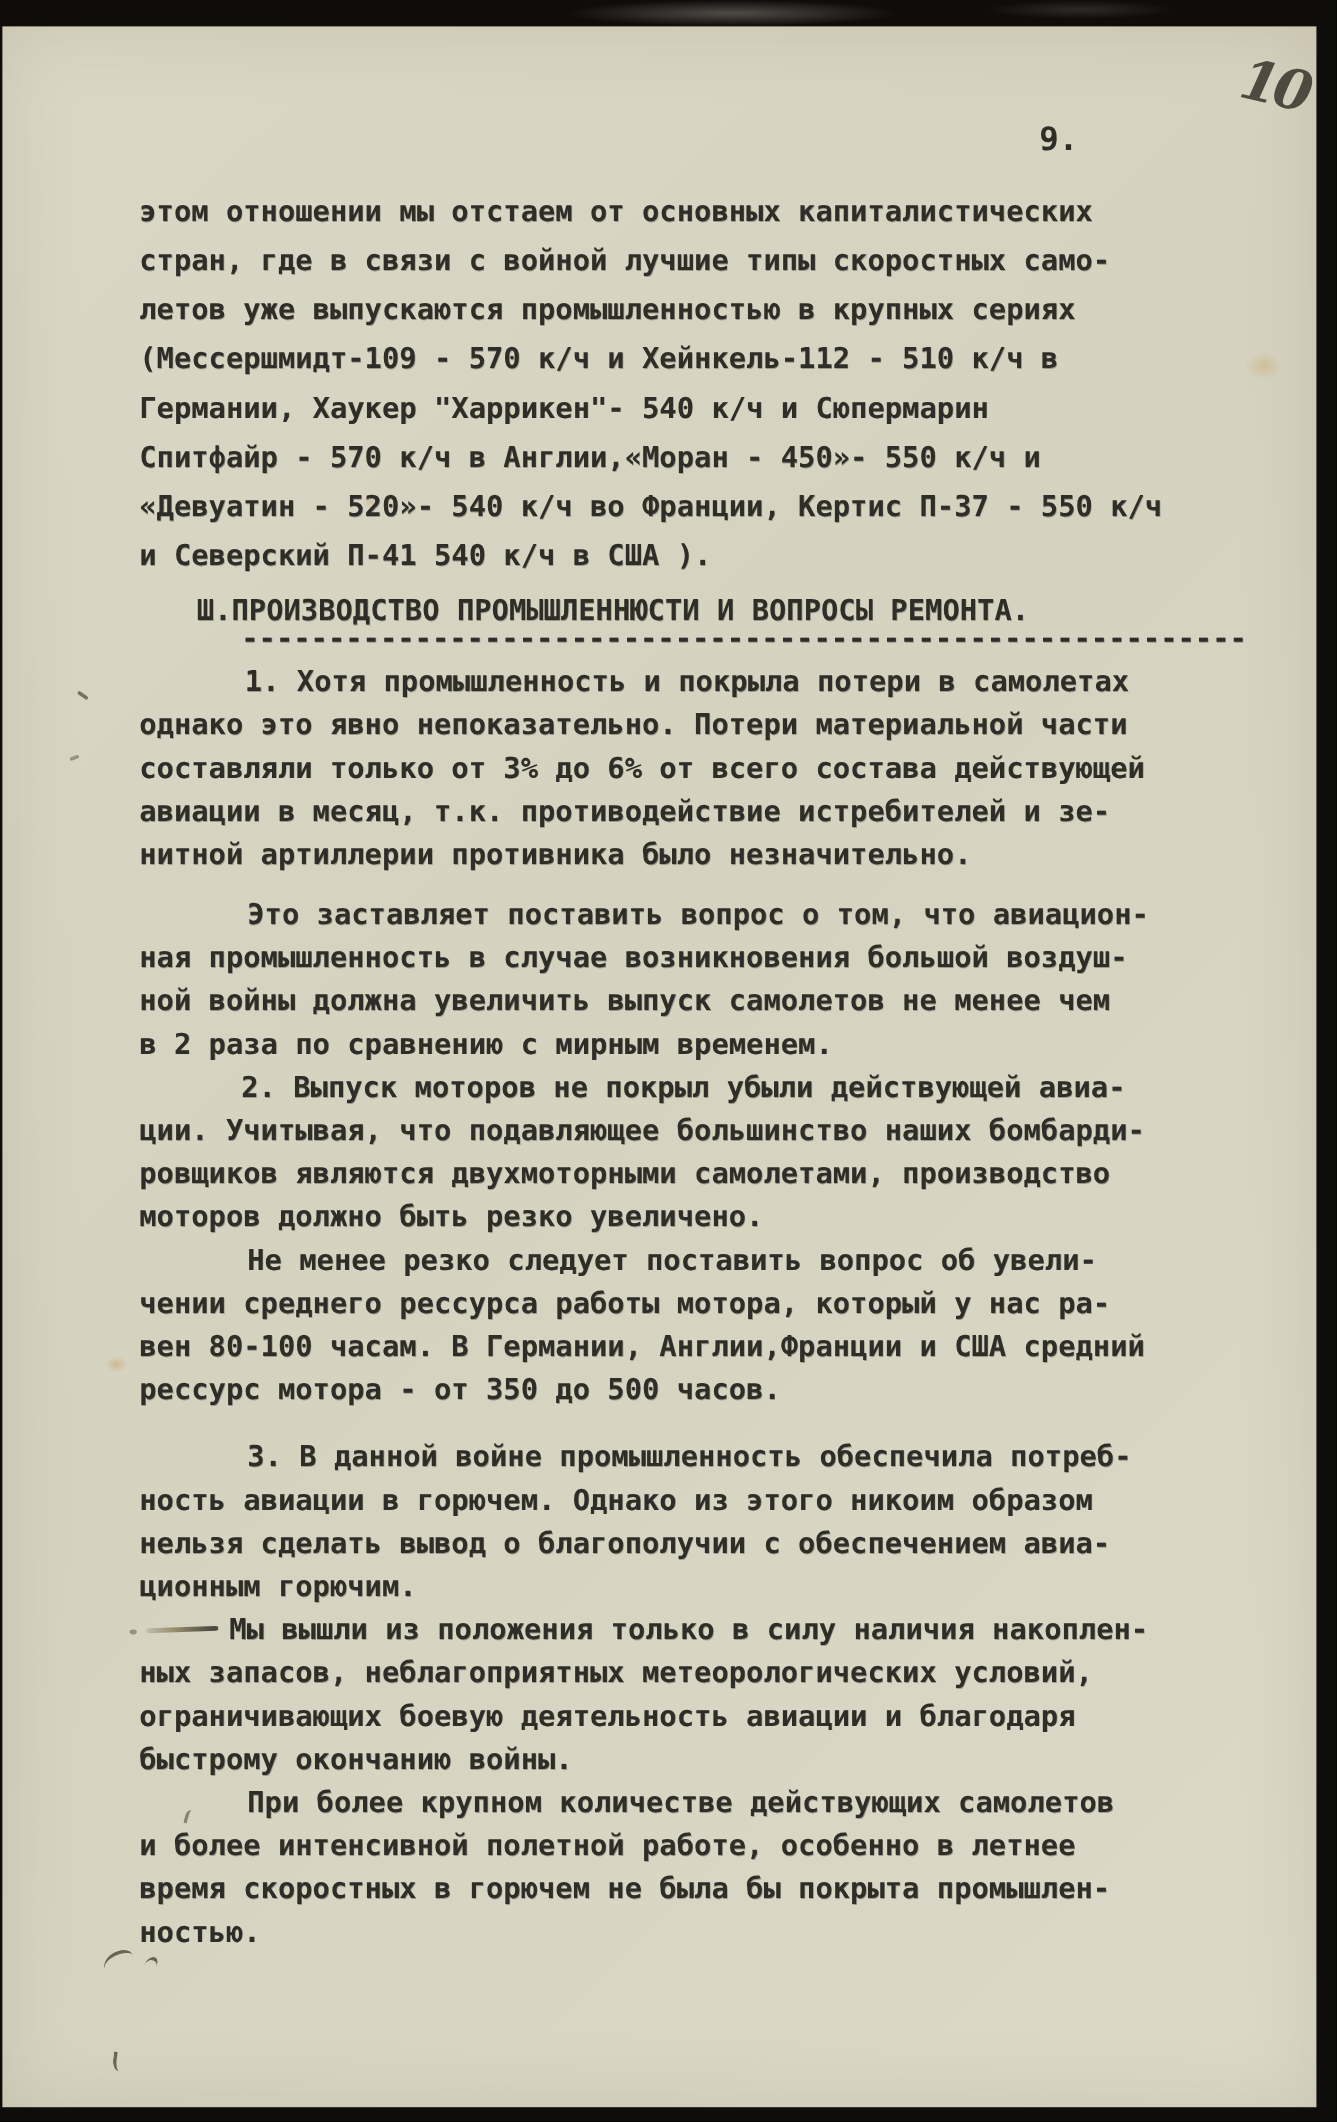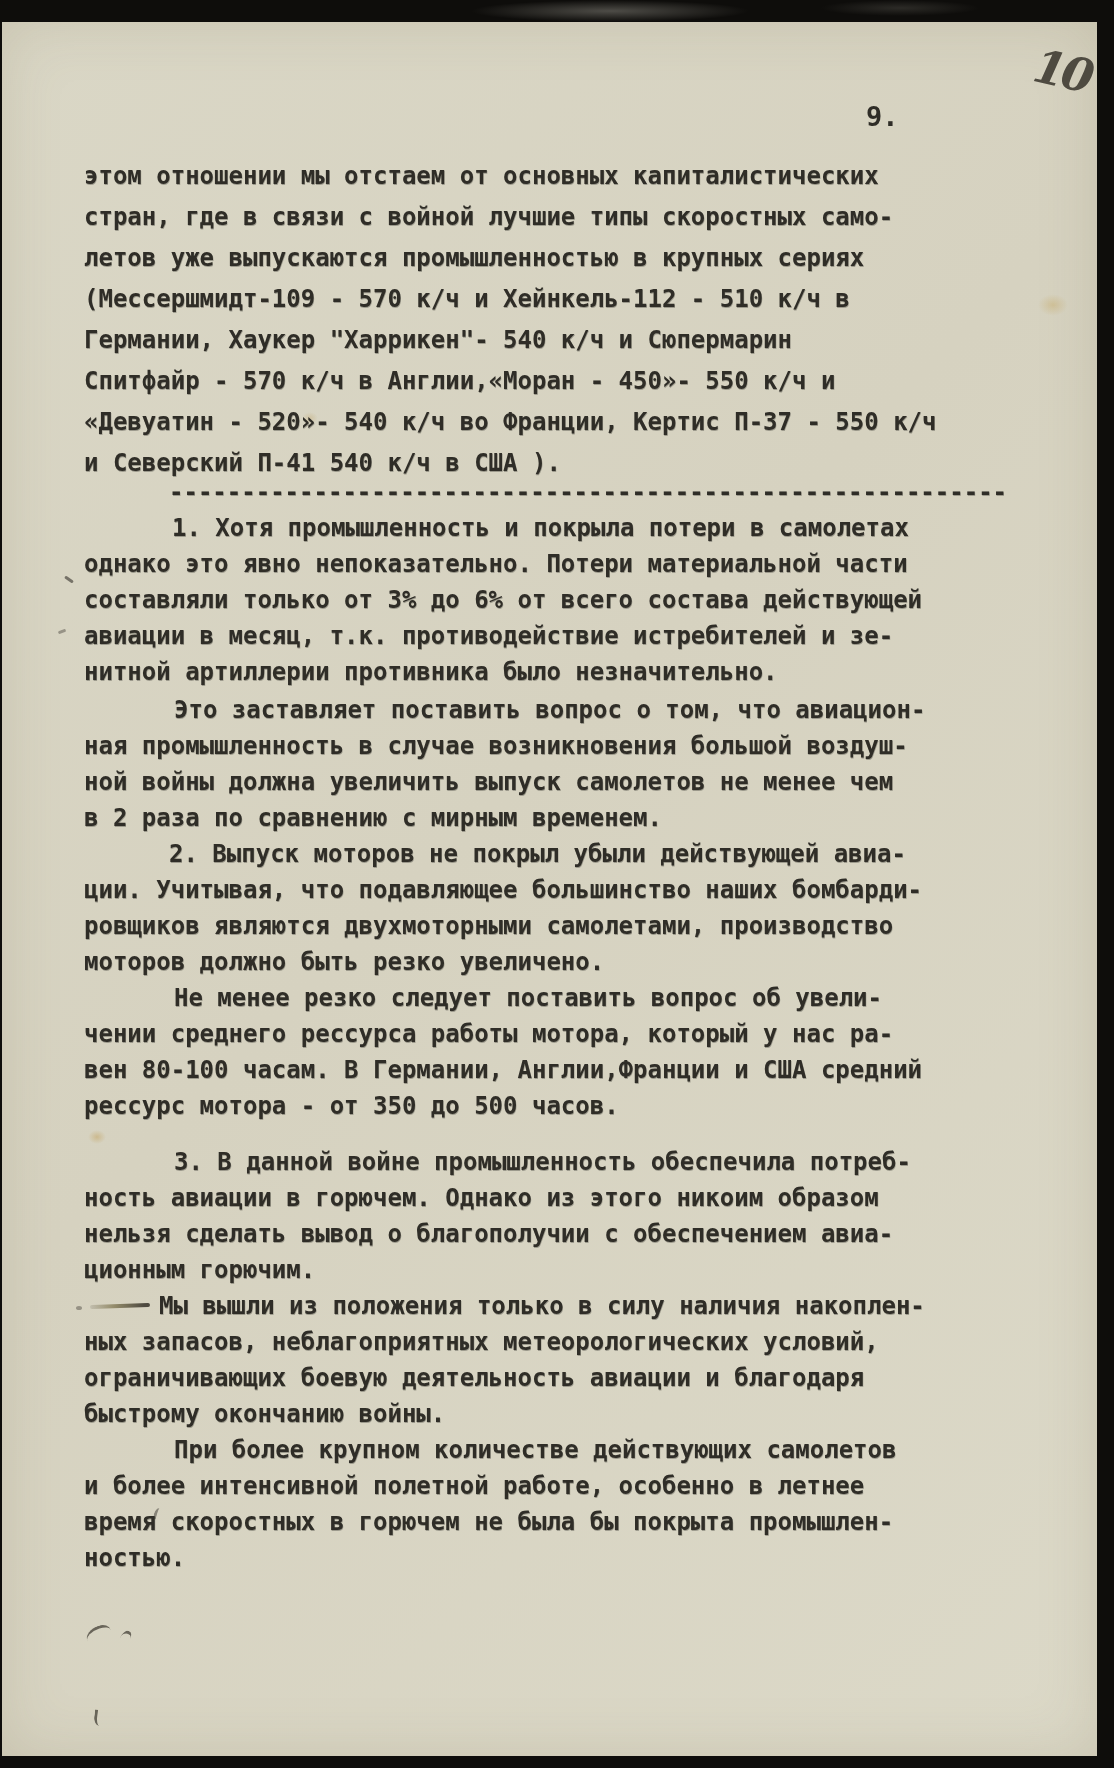--- a/index.html
+++ b/index.html
@@ -48,21 +48,21 @@
     font-family:"DejaVu Serif", serif; font-style:italic; font-weight:bold;
     font-size:46px; color:#4e4a40; transform:rotate(13deg);
     letter-spacing:-4px;
   }
   .typed-num {
     position:absolute; left:864px; top:80px;
     font:bold 27px/30px "DejaVu Sans Mono", monospace; color:#2f2d27;
   }
 
   .content {
-    position:absolute; left:82px; top:134px; width:918px;
+    position:absolute; left:114px; top:134px; width:918px;
     color:#2f2d27;
     text-shadow:0.5px 0.6px 0 rgba(47,45,39,0.35);
   }
   .para {
     margin:0; white-space:pre-line;
     font:bold 24px/36px "DejaVu Sans Mono", monospace;
   }
   .para.intro { line-height:41px; }
   .heading {
     margin:10px 0 0 48px;
@@ -72,21 +72,21 @@
   .dash-row {
     margin:-4px 0 0 85px; width:855px; height:24px;
     overflow:hidden; white-space:nowrap;
     font:bold 24px/24px "DejaVu Sans Mono", monospace;
   }
   .ind88 { text-indent:88px; }
   .ind90 { text-indent:90px; }
   .ind85 { text-indent:85px; }
   .ind75 { text-indent:75px; }
   .mt6  { margin-top:6px; }
-  .mt2  { margin-top:2px; }
+  .mt2  { margin-top:14px; }
   .mt14 { }
   .mt8  { margin-top:20px; }
   .para-wrap { position:relative; }
   .strike-mark {
     position:absolute; left:6px; top:16px; width:60px; height:4px;
     background:linear-gradient(90deg, rgba(78,74,64,0.15), rgba(120,110,70,0.7) 40%, #4e4a40 90%);
     border-radius:2px; transform:rotate(-2deg);
   }
   .strike-dot {
     position:absolute; left:-8px; top:18px; width:6px; height:4px;
@@ -117,20 +117,21 @@
     <div class="content">
       <p class="para intro">этом отношении мы отстаем от основных капиталистических
 стран, где в связи с войной лучшие типы скоростных само-
 летов уже выпускаются промышленностью в крупных сериях
 (Мессершмидт-109 - 570 к/ч и Хейнкель-112 - 510 к/ч в
 Германии, Хаукер "Харрикен"- 540 к/ч и Сюпермарин
 Спитфайр - 570 к/ч в Англии,«Моран - 450»- 550 к/ч и
 «Девуатин - 520»- 540 к/ч во Франции, Кертис П-37 - 550 к/ч
 и Северский П-41 540 к/ч в США ).</p>
 
+      <h2 class="heading">Ш.ПРОИЗВОДСТВО ПРОМЫШЛЕННЮСТИ И ВОПРОСЫ РЕМОНТА.</h2>
       <div class="dash-row">----------------------------------------------------------</div>
 
       <p class="para ind88 mt6">1. Хотя промышленность и покрыла потери в самолетах
 однако это явно непоказательно. Потери материальной части
 составляли только от 3% до 6% от всего состава действующей
 авиации в месяц, т.к. противодействие истребителей и зе-
 нитной артиллерии противника было незначительно.</p>
 
       <p class="para ind90 mt2">Это заставляет поставить вопрос о том, что авиацион-
 ная промышленность в случае возникновения большой воздуш-

